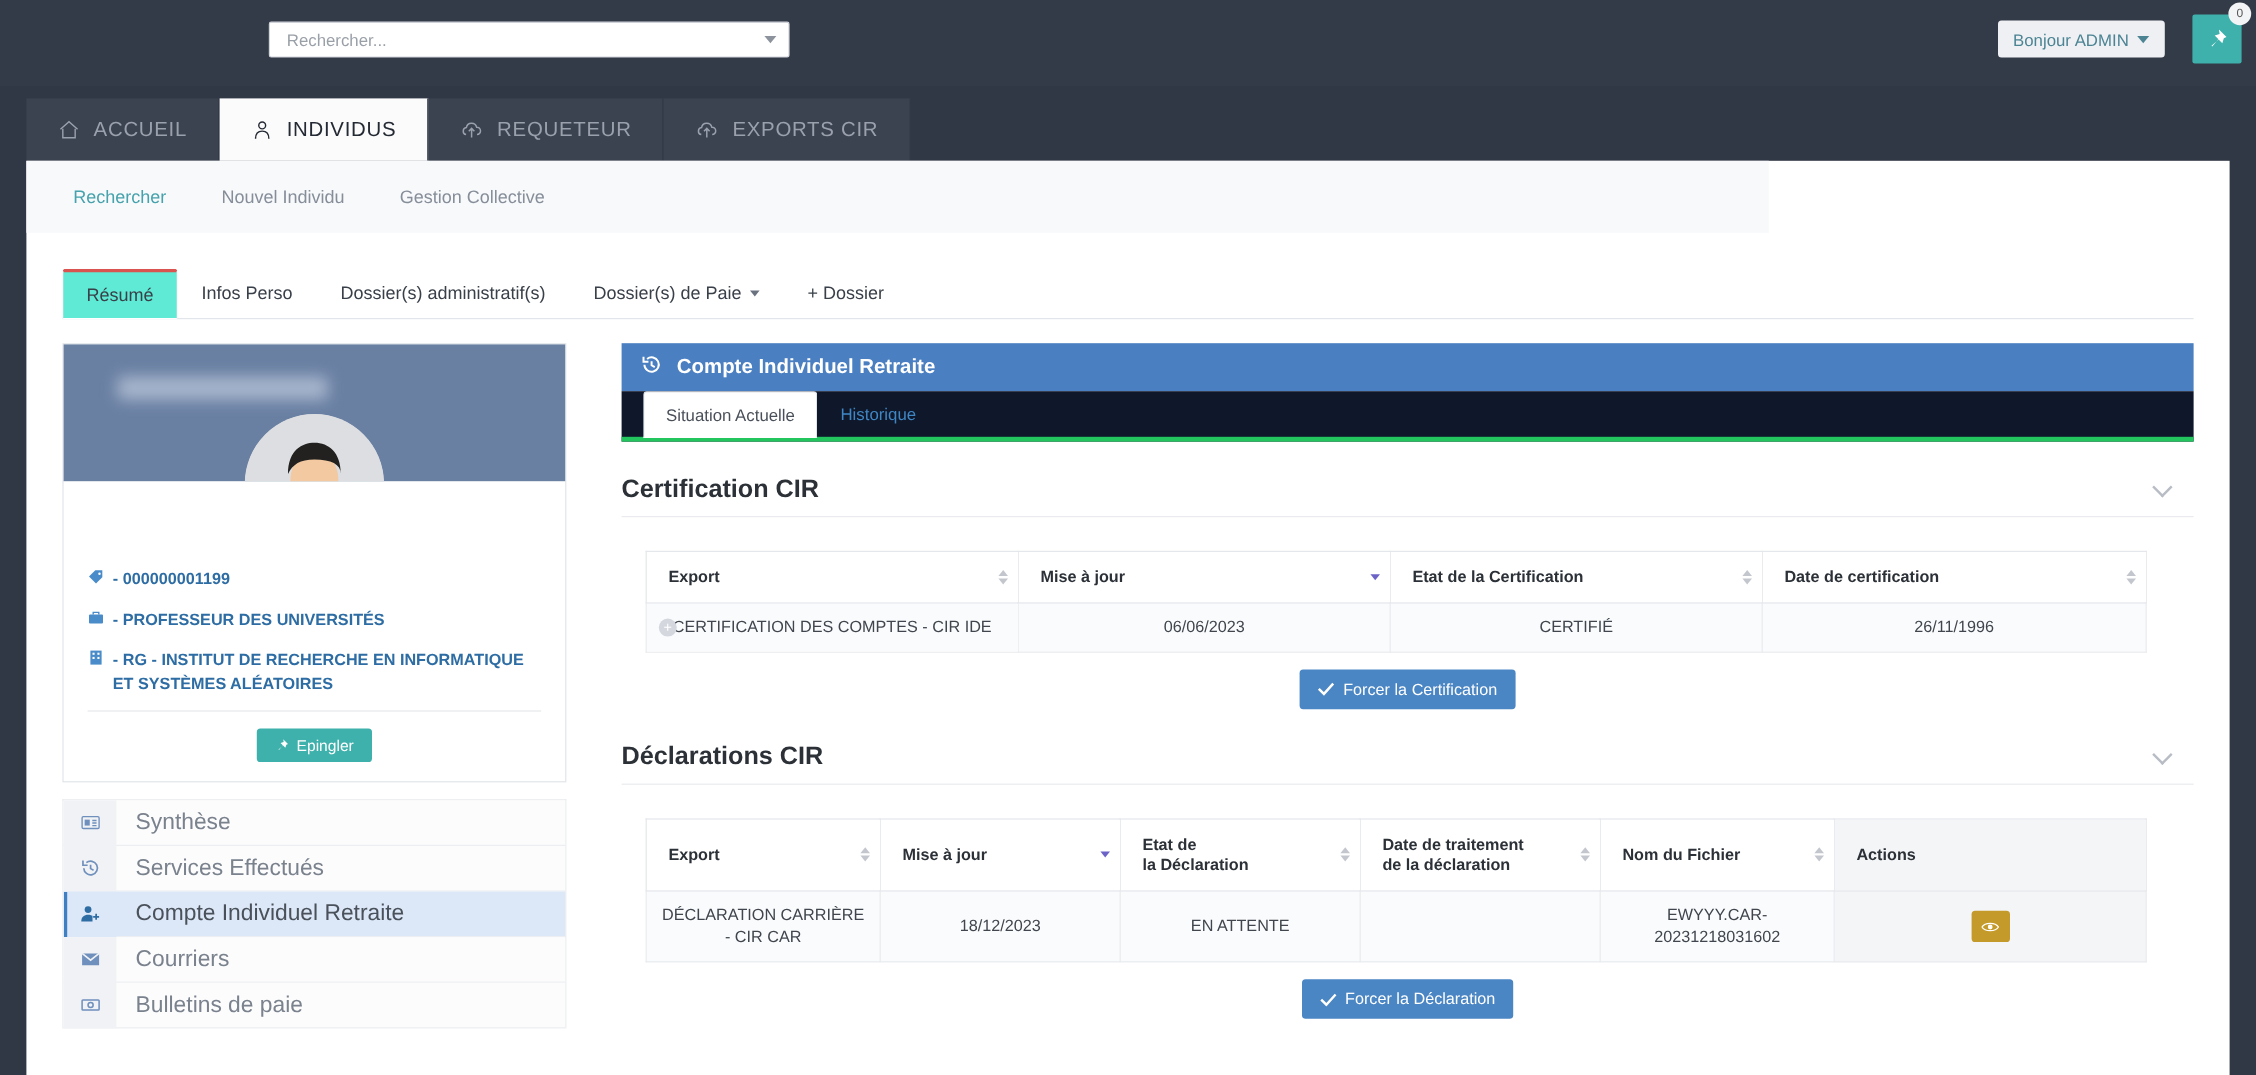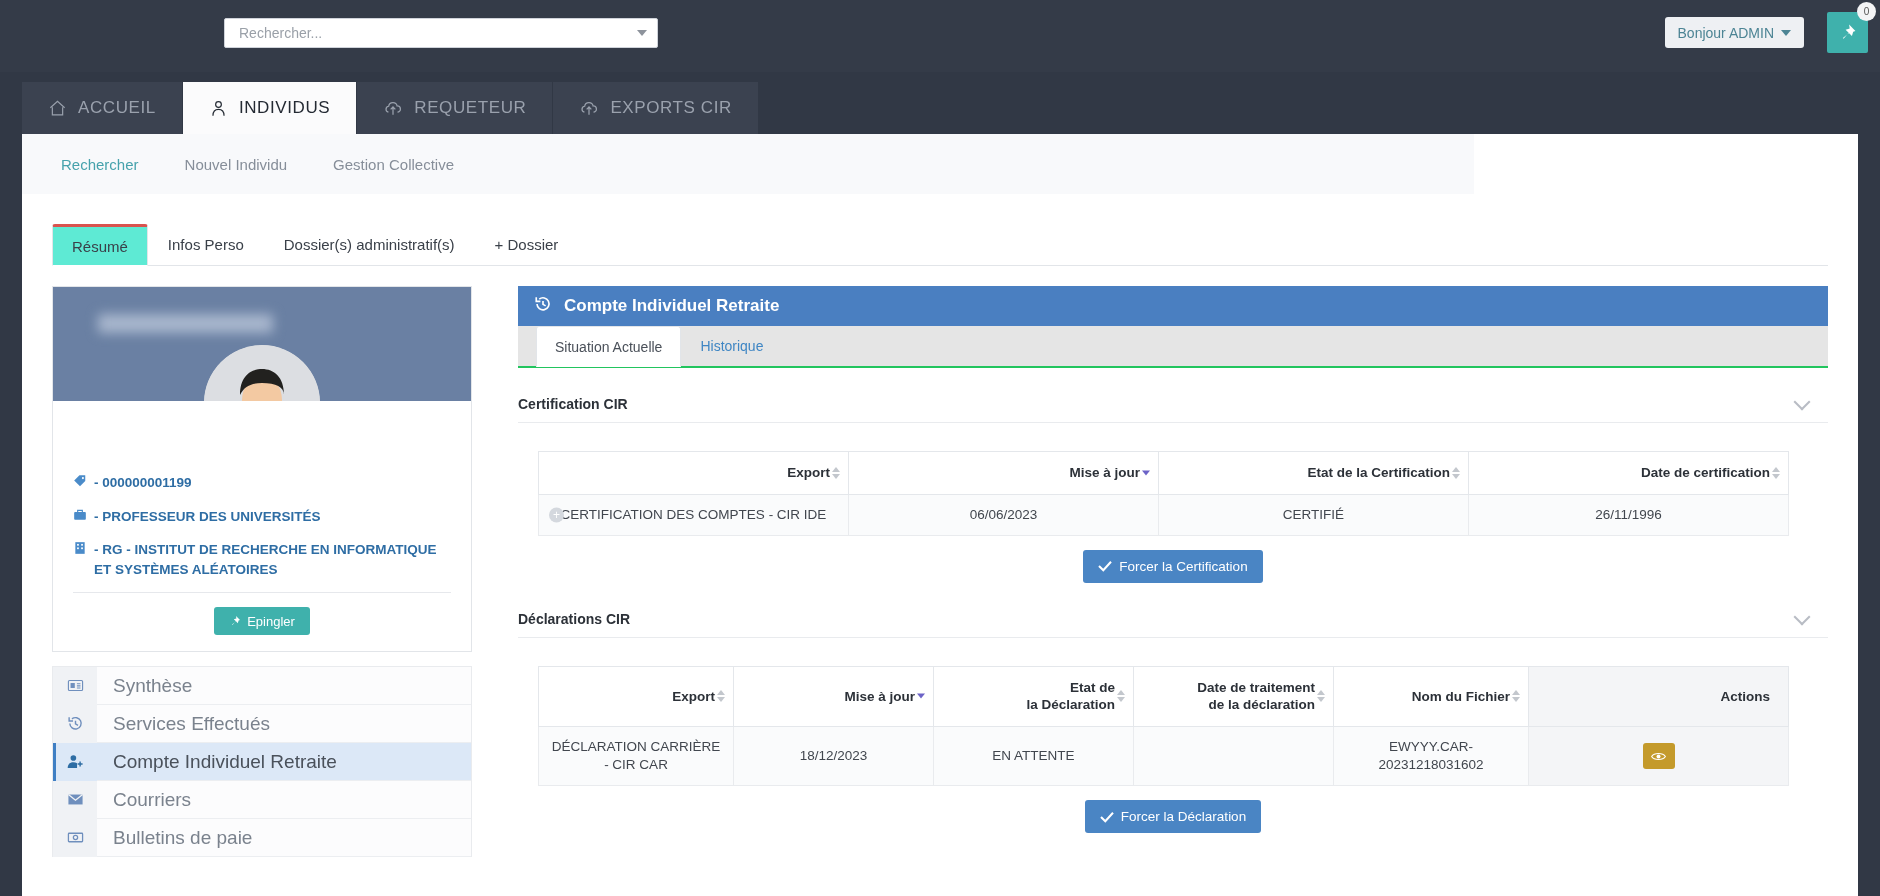--- a/index.html
+++ b/index.html
@@ -146,49 +146,49 @@
   .smi.active .smicon { background: #dce8f7; box-shadow: inset 3px 0 0 #3f7fc4; color: #2e6da4; }
   .smi.active .smlabel { color: #4a515b; }
   
   #panel { position: absolute; top: 152px; left: 496px; width: 1310px; }
   #panel-head {
     height: 40px; background: #4a7fc1; display: flex; align-items: center;
     padding-left: 16px; gap: 12px; color: #fff;
   }
   #panel-title { font-size: 17px; font-weight: bold; }
   #panel-tabs {
-    height: 42px; border-bottom: 2px solid #22c55e; display: flex;
-    align-items: stretch; padding-left: 18px; background: #e5e5e5;
+    height: 42px; border-bottom: 4px solid #22c55e; display: flex;
+    align-items: stretch; padding-left: 18px; background: #0f172a;
   }
   .ptab {
     padding: 0 18px; display: flex; align-items: center; font-size: 14px;
     color: #3f86c4; cursor: pointer; border: 1px solid transparent;
   }
   .ptab.active {
     color: #4a5059; background: #fff; border: 1px solid #e2e5e9;
     border-bottom-color: #fff; border-radius: 3px 3px 0 0; margin-bottom: -1px;
   }
   .sec-head {
     display: flex; align-items: center; justify-content: space-between;
     border-bottom: 1px solid #e9ebee; padding: 0 12px 10px 0; margin-top: 28px;
   }
-  .sec-title { font-size: 14px; font-weight: bold; color: #2c3138; }
+  .sec-title { font-size: 21px; font-weight: bold; color: #2c3138; }
   .chev-collapse {
     width: 12px; height: 12px; border-right: 2px solid #b8bcc4;
     border-bottom: 2px solid #b8bcc4; transform: rotate(45deg); margin-right: 8px;
     margin-bottom: 4px; cursor: pointer;
   }
   table.dt {
     border-collapse: collapse; margin-top: 28px; margin-left: 20px;
     table-layout: fixed; background: #fff;
   }
   table.dt th {
     border: 1px solid #e4e7eb; background: #fff; font-size: 13.5px;
     color: #2c3138; font-weight: bold; padding: 12px 18px; position: relative;
-    text-align: right; line-height: 1.3;
+    text-align: left; line-height: 1.3;
   }
   table.dt td {
     border: 1px solid #e9ebee; background: #fafbfc; font-size: 13.5px;
     color: #41464e; padding: 11px 12px; text-align: center; line-height: 1.35;
   }
   th .sortv {
     position: absolute; right: 8px; top: 50%; transform: translateY(-50%);
     display: flex; flex-direction: column; gap: 2px;
   }
   .arrow-up {
@@ -292,20 +292,24 @@
 
   <div id="stabs">
     <div class="stab active">
       <span>Résumé</span>
     </div>
     <div class="stab">
       <span>Infos Perso</span>
     </div>
     <div class="stab">
       <span>Dossier(s) administratif(s)</span>
+    </div>
+    <div class="stab">
+      <span>Dossier(s) de Paie</span>
+      <span class="chev-sm"></span>
     </div>
     <div class="stab">
       <span>+ Dossier</span>
     </div>
   </div>
 
   <div id="leftcol">
 
     <div id="profile-card">
       <div id="profile-banner">

